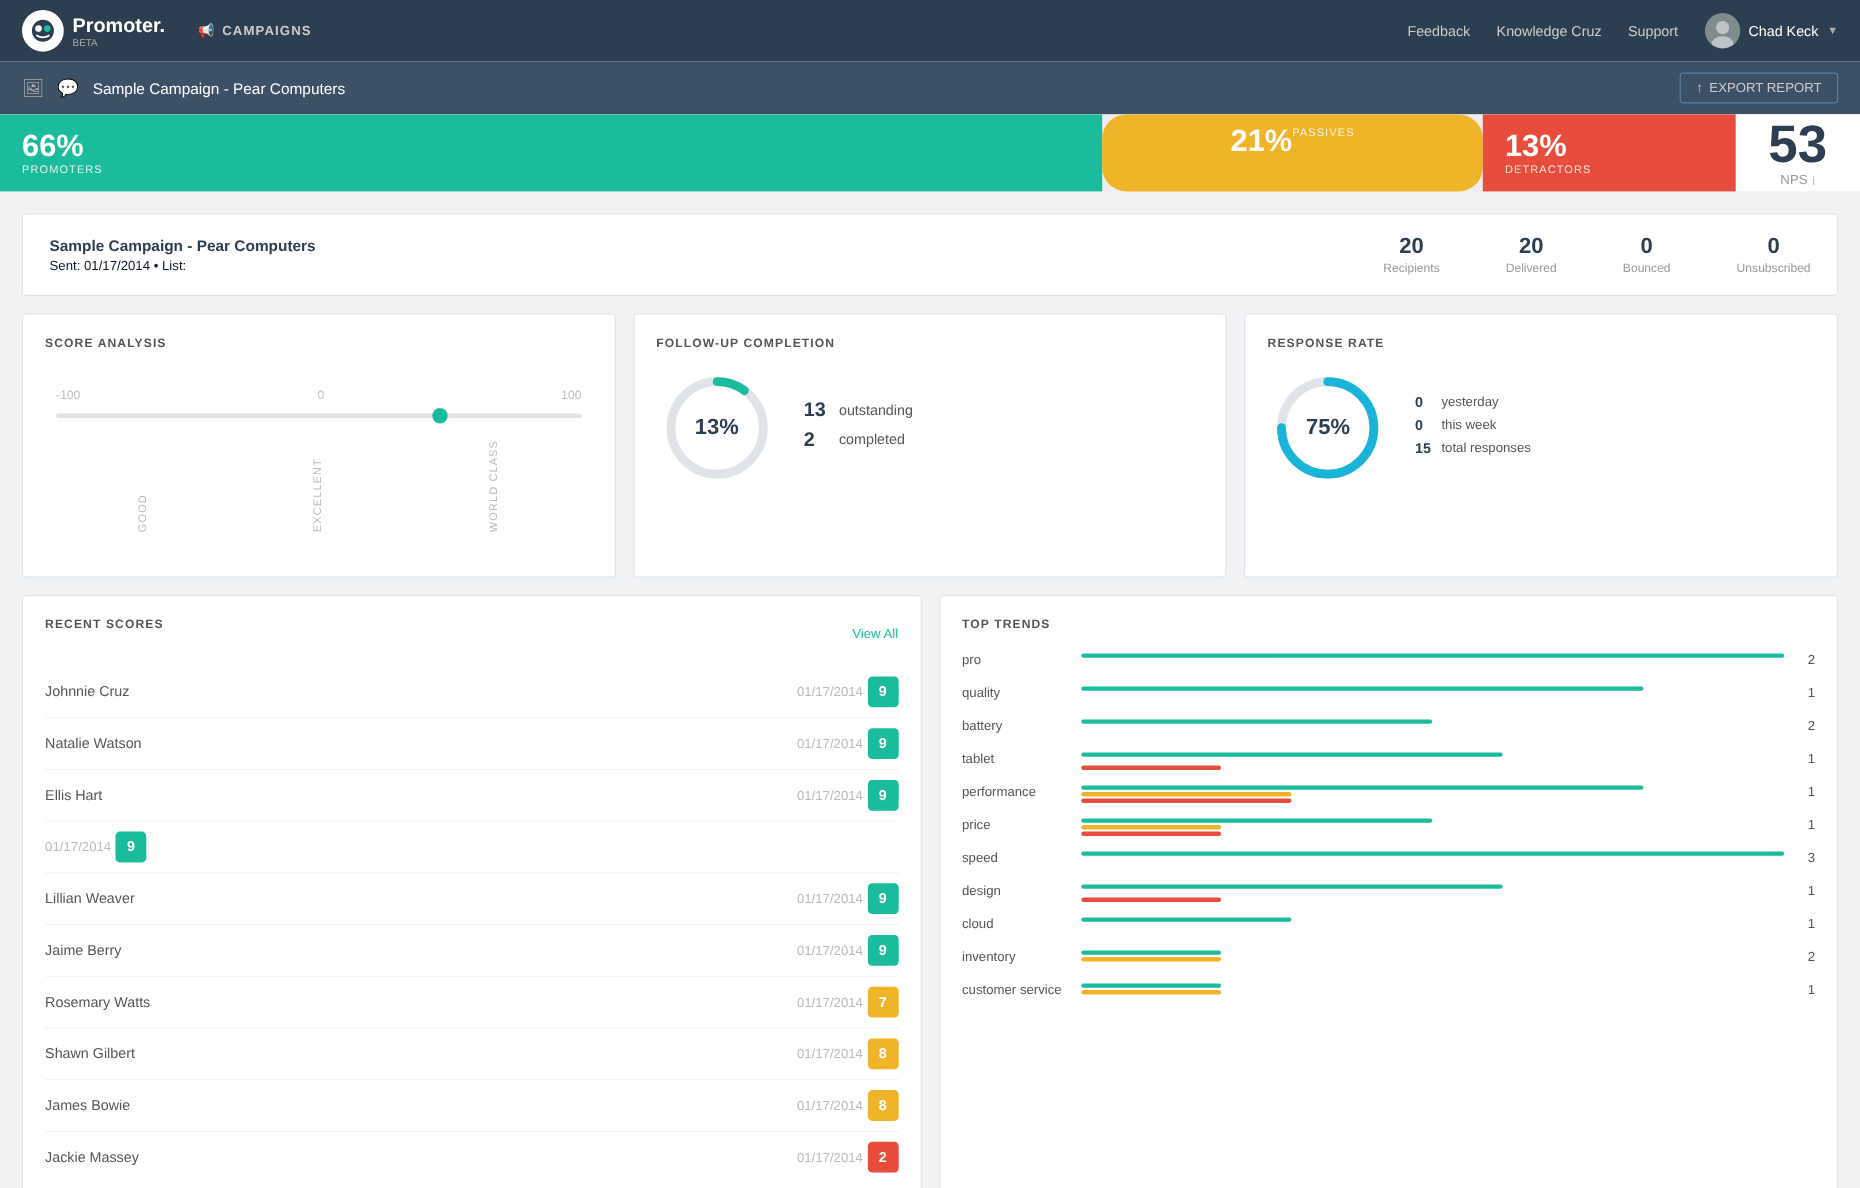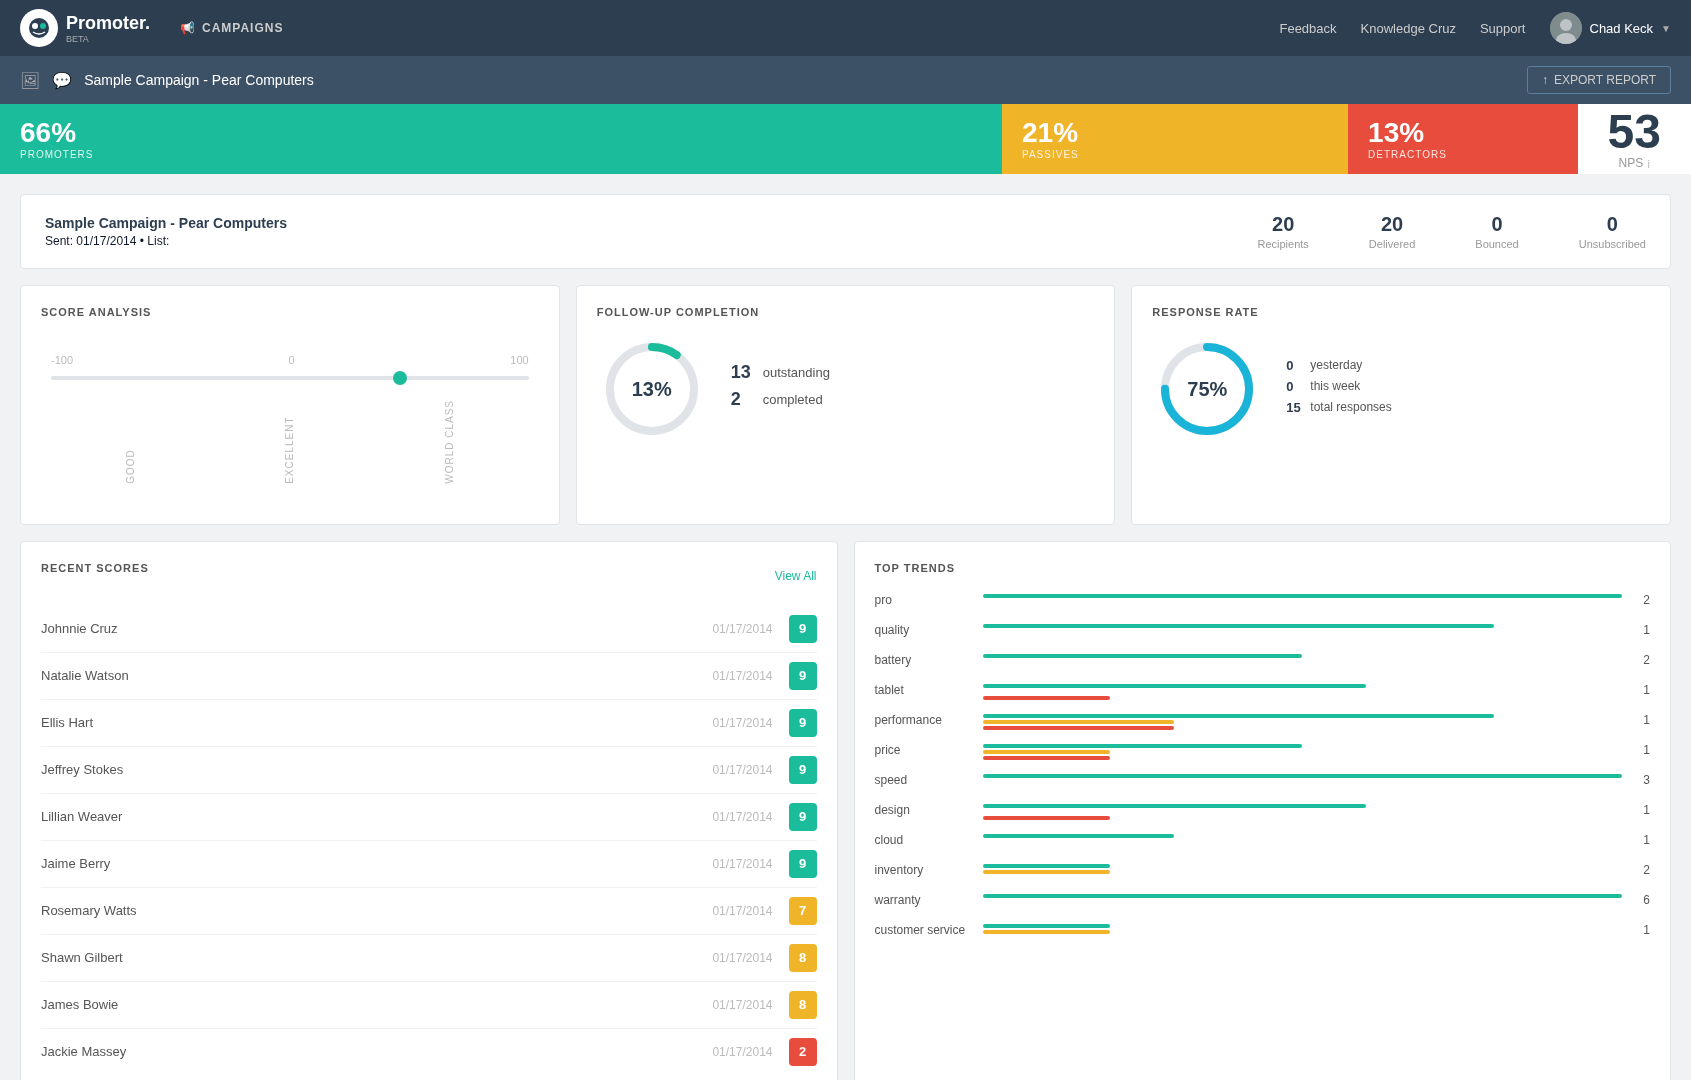--- a/index.html
+++ b/index.html
@@ -78,23 +78,24 @@
       background: #eee;
     }
     .score-promoters {
       background: #1abc9c;
       display: flex; flex-direction: column; justify-content: center;
       padding: 10px 20px;
       flex: 66;
     }
     .score-passives {
       background: #f0b429;
-      display: flex; flex-direction: column; justify-content: center;
+      display: flex; flex-direction: row; justify-content: center;
       padding: 10px 20px;
       flex: 21;
+      border-radius: 22px;
     }
     .score-detractors {
       background: #e74c3c;
       display: flex; flex-direction: column; justify-content: center;
       padding: 10px 20px;
       flex: 13;
     }
     .score-pct { font-size: 28px; font-weight: bold; color: #fff; line-height: 1; }
     .score-label { font-size: 10px; color: rgba(255,255,255,0.85); letter-spacing: 1px; text-transform: uppercase; margin-top: 2px; }
     .nps-box {
@@ -232,21 +233,21 @@
     .view-all { font-size: 12px; color: #1abc9c; cursor: pointer; text-decoration: none; }
 
     
     .score-row {
       display: flex; align-items: center;
       padding: 9px 0;
       border-bottom: 1px solid #f0f2f4;
     }
     .score-row:last-child { border-bottom: none; }
     .score-name { flex: 1; color: #555; font-size: 13px; }
-    .score-date { color: #bbb; font-size: 12px; margin-right: 16px; }
+    .score-date { color: #bbb; font-size: 12px; margin-right: 4px; }
     .score-badge {
       width: 28px; height: 28px;
       border-radius: 4px;
       display: flex; align-items: center; justify-content: center;
       font-size: 13px; font-weight: bold; color: #fff;
     }
     .badge-green { background: #1abc9c; }
     .badge-yellow { background: #f0b429; }
     .badge-red { background: #e74c3c; }
 
@@ -459,21 +460,20 @@
       <span class="score-name">Natalie Watson</span>
       <span class="score-date">01/17/2014</span>
       <span class="score-badge badge-green">9</span>
     </div>
           <div class="score-row">
       <span class="score-name">Ellis Hart</span>
       <span class="score-date">01/17/2014</span>
       <span class="score-badge badge-green">9</span>
     </div>
           <div class="score-row">
-      <span class="score-name">Jeffrey Stokes</span>
       <span class="score-date">01/17/2014</span>
       <span class="score-badge badge-green">9</span>
     </div>
           <div class="score-row">
       <span class="score-name">Lillian Weaver</span>
       <span class="score-date">01/17/2014</span>
       <span class="score-badge badge-green">9</span>
     </div>
           <div class="score-row">
       <span class="score-name">Jaime Berry</span>
@@ -585,28 +585,20 @@
           <div class="trend-row">
       <span class="trend-label">inventory</span>
       <div class="trend-bars" style="position:relative;flex:1;height:20px;">
         <div class="trend-bar bar-teal" style="width:20%;top:4px;"></div>
         <div class="trend-bar bar-yellow" style="width:20%;top:10px;"></div>
 
       </div>
       <span class="trend-count">2</span>
     </div>
           <div class="trend-row">
-      <span class="trend-label">warranty</span>
-      <div class="trend-bars" style="position:relative;flex:1;height:20px;">
-        <div class="trend-bar bar-teal" style="width:100%;top:4px;"></div>
-
-      </div>
-      <span class="trend-count">6</span>
-    </div>
-          <div class="trend-row">
       <span class="trend-label">customer service</span>
       <div class="trend-bars" style="position:relative;flex:1;height:20px;">
         <div class="trend-bar bar-teal" style="width:20%;top:4px;"></div>
         <div class="trend-bar bar-yellow" style="width:20%;top:10px;"></div>
 
       </div>
       <span class="trend-count">1</span>
     </div>
         </div>
     </div>

